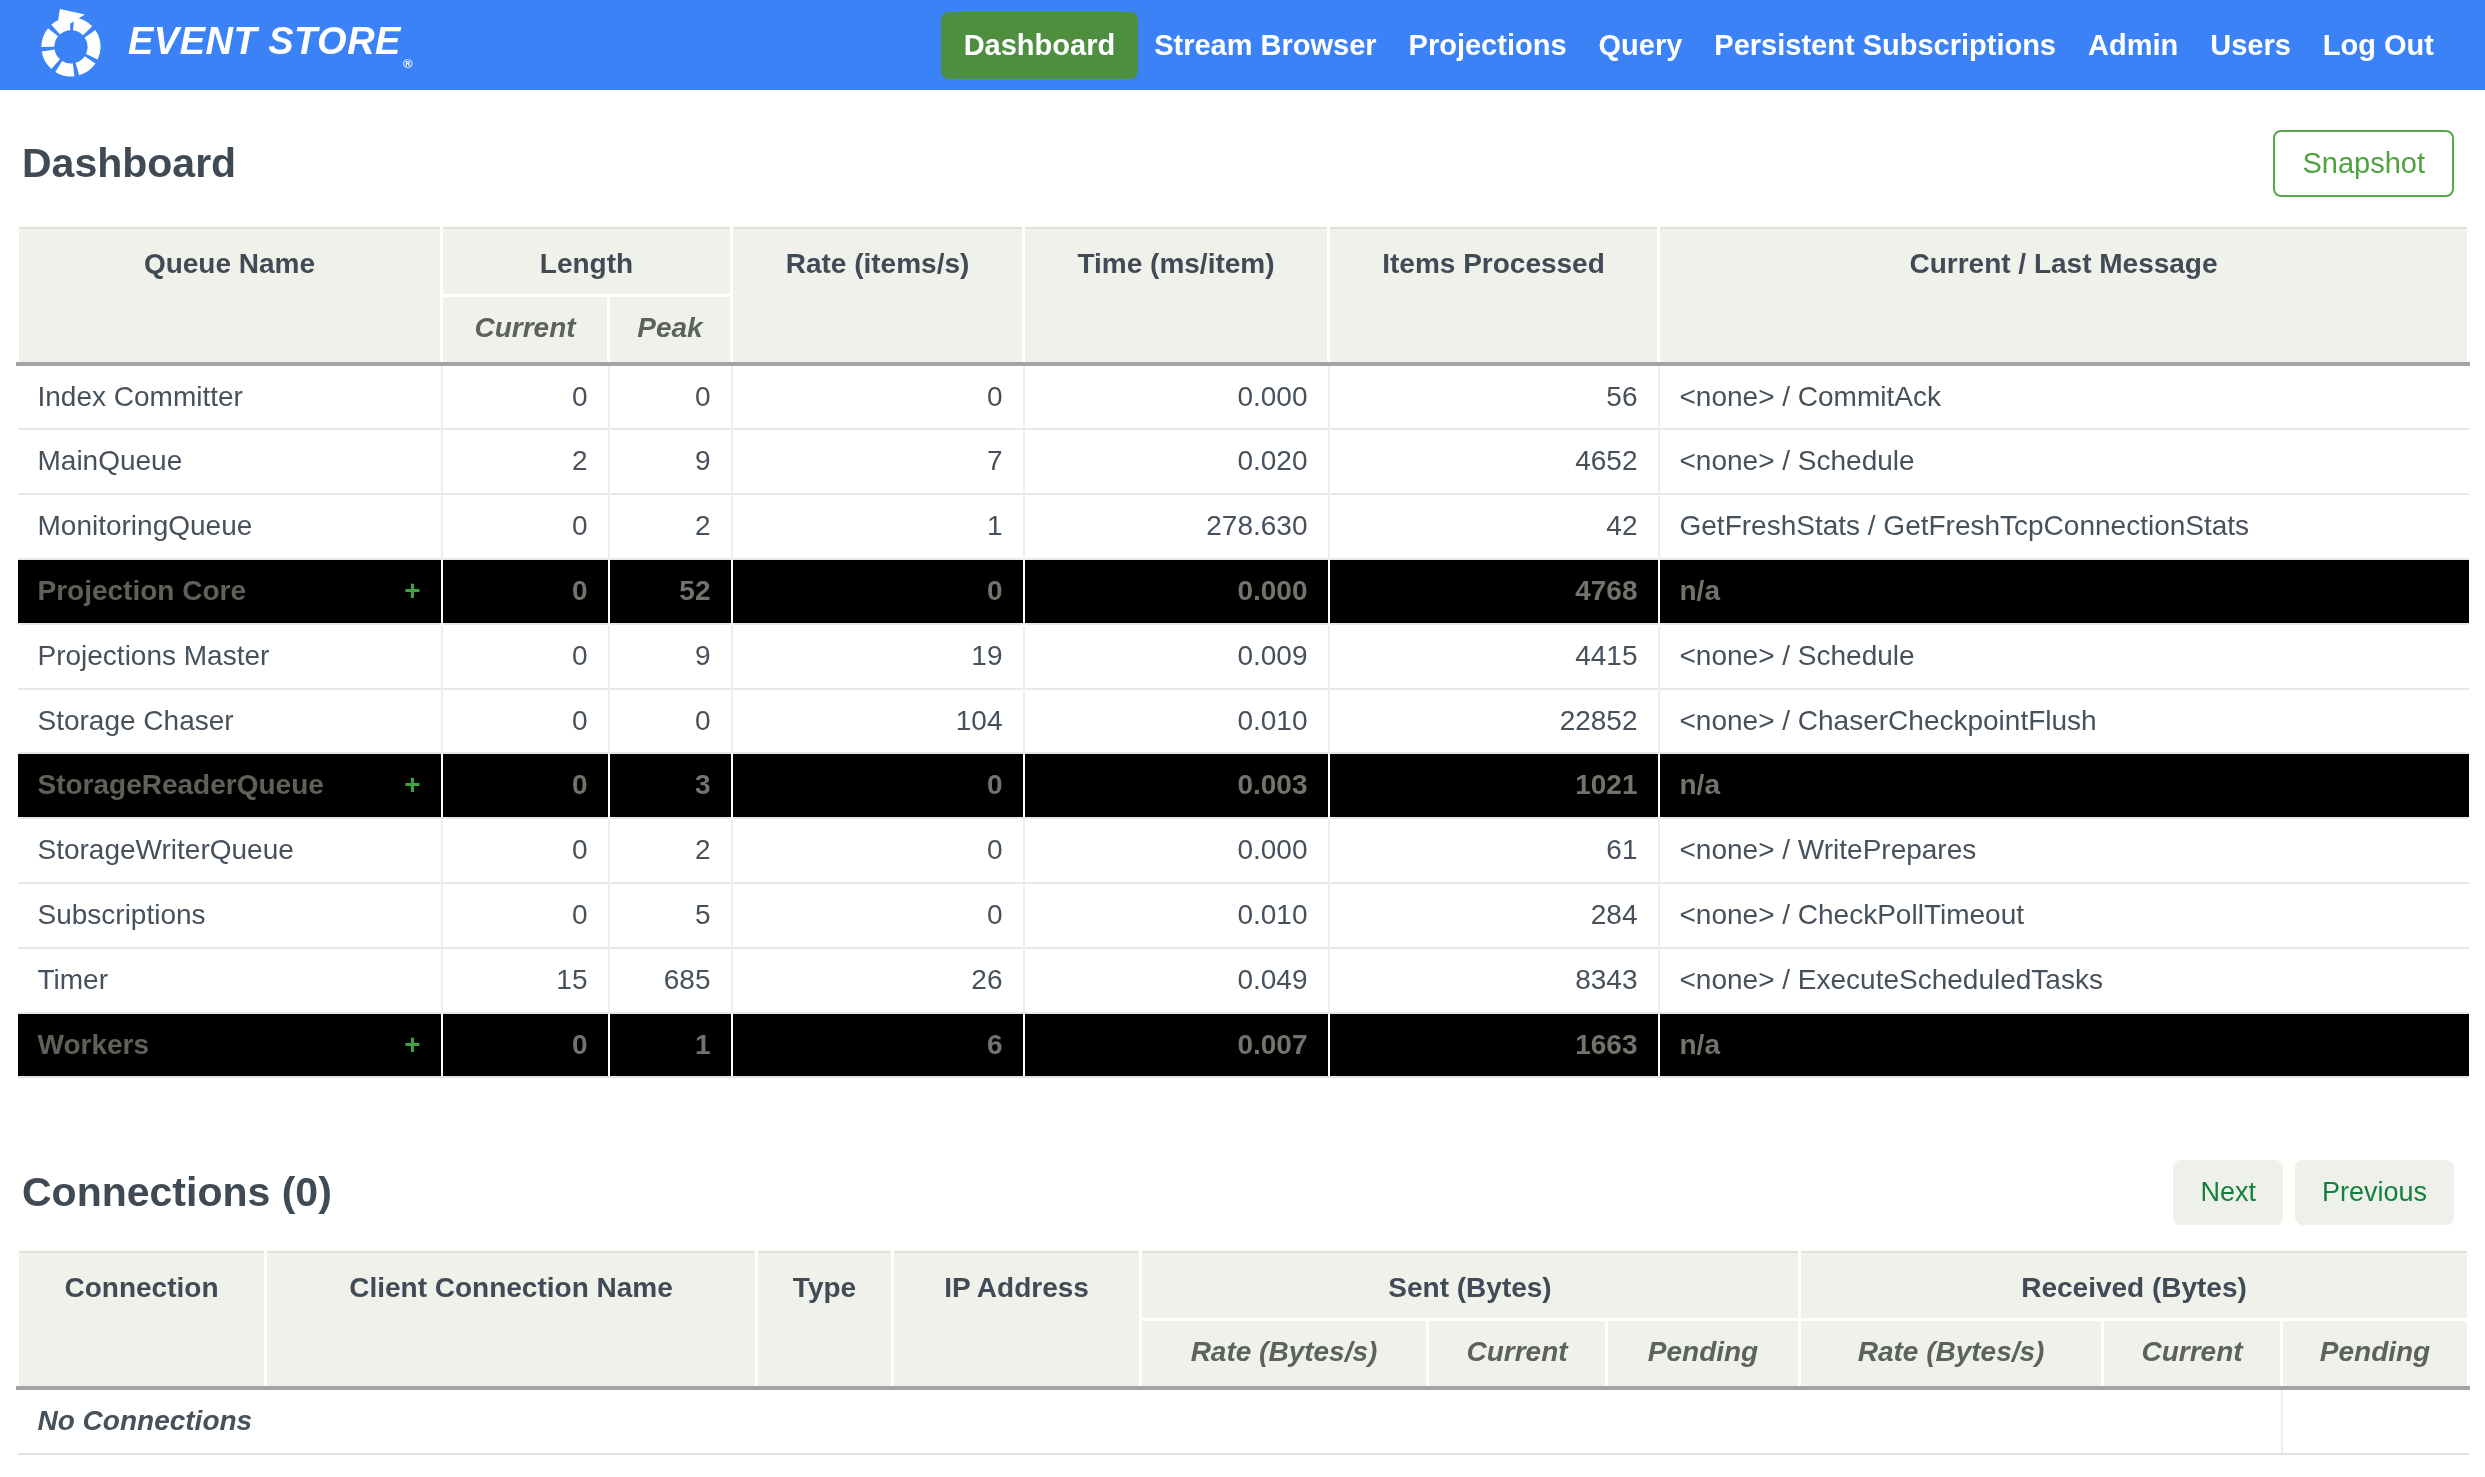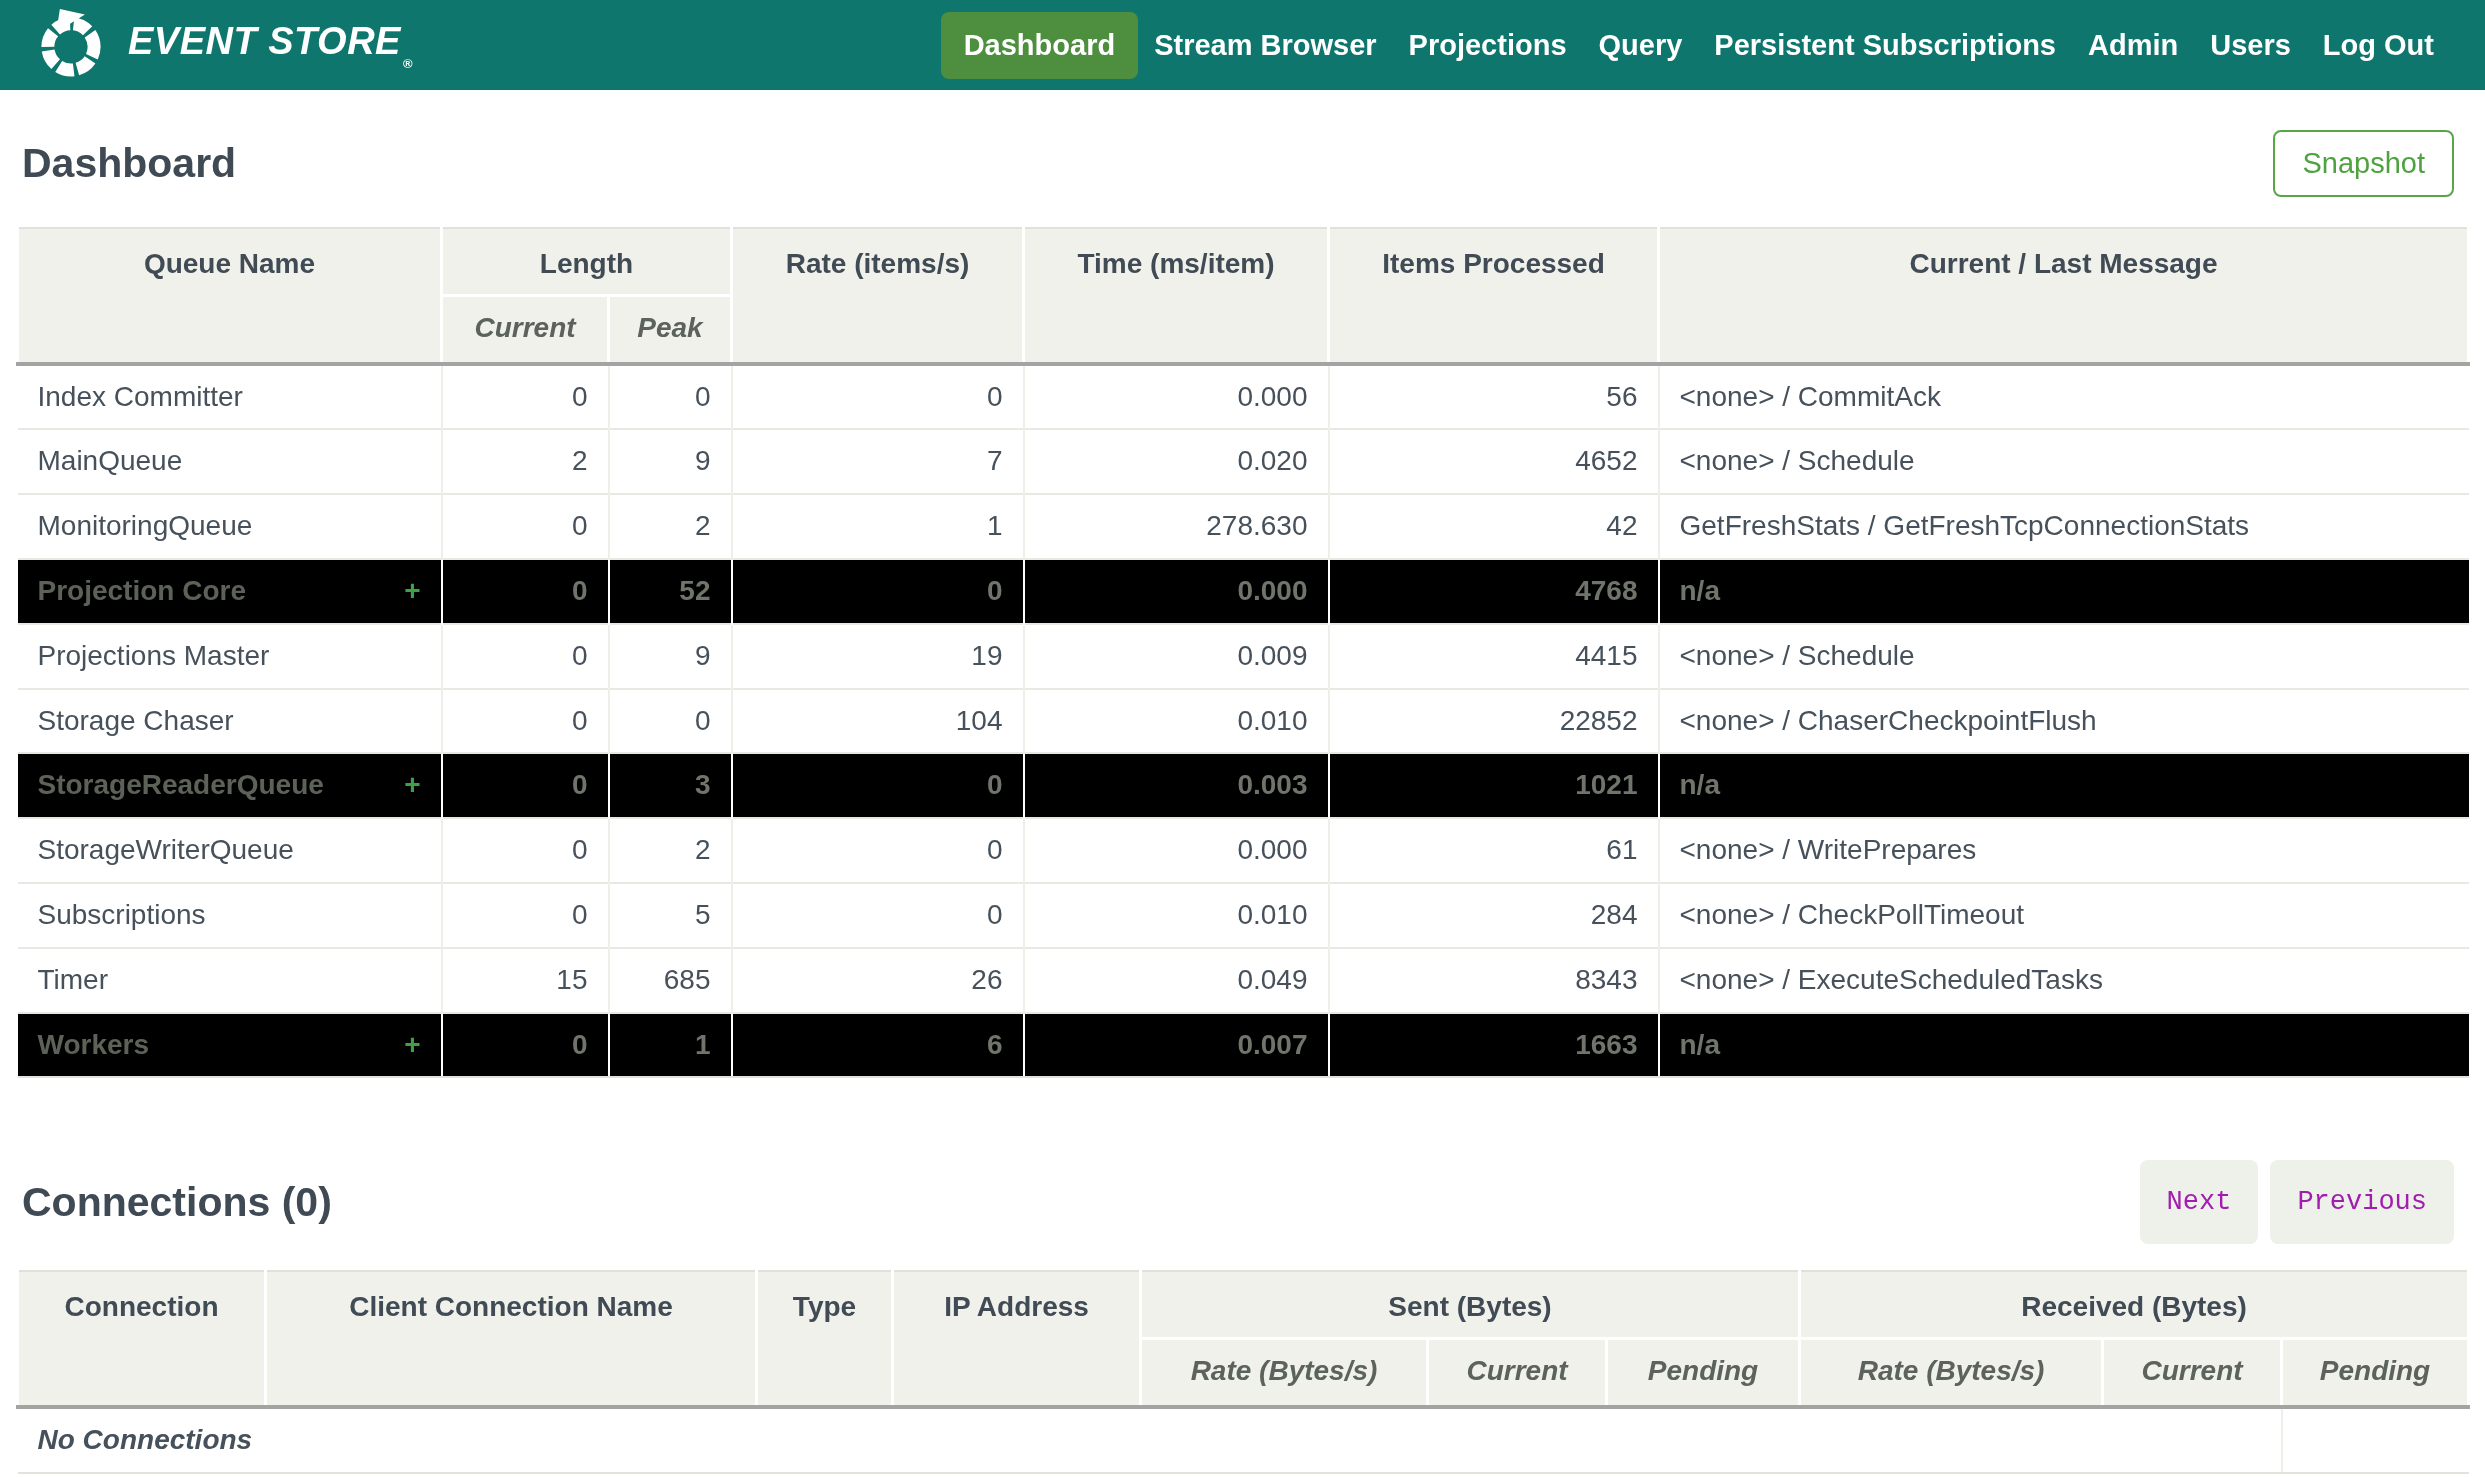--- a/index.html
+++ b/index.html
@@ -5,21 +5,21 @@
   * { box-sizing: border-box; }
   html, body { margin: 0; padding: 0; background: #ffffff; }
   body {
     font-family: "Liberation Sans", "DejaVu Sans", sans-serif;
     width: 2486px;
   }
   .screen { width: 2486px; height: 1478px; overflow: hidden; background: #fff; }
 
   
   .navbar {
-    height: 90px; background: #0f766e;
+    height: 90px; background: #3b82f6;
     display: flex; align-items: center;
     padding: 0 36px 0 34px;
   }
   .brand { display: flex; align-items: center; gap: 20px; color: #fff; text-decoration: none; }
   .brand-text {
     font-style: italic; font-weight: bold; font-size: 38px; letter-spacing: 0.5px;
     color: #fff; white-space: nowrap;
   }
   .brand-reg { font-size: 13px; font-style: normal; vertical-align: -14px; margin-left: 2px; }
   .nav-items { margin-left: auto; display: flex; align-items: center; }
@@ -37,23 +37,23 @@
   }
   .page-title { font-size: 41px; font-weight: bold; color: #3f4a55; margin: 0; }
   .btn-snapshot {
     background: #fff; border: 2px solid #57a74a; color: #4ea23f;
     font-size: 29px; padding: 15px 27px; border-radius: 8px; cursor: pointer;
     font-family: inherit;
   }
   .heading-bar.connections { padding: 82px 32px 26px 22px; border-radius: 24px; }
   .pager { display: flex; gap: 12px; }
   .btn-pager {
-    background: #eef0ea; border: none; color: #a21caf;
-    font-size: 27px; padding: 27px 27px; border-radius: 8px;
-    font-family: Liberation Mono, monospace;
+    background: #eef0ea; border: none; color: #15803d;
+    font-size: 27px; padding: 17px 27px; border-radius: 8px;
+    font-family: Liberation Sans, sans-serif;
   }
 
   
   table.grid {
     border-collapse: collapse; table-layout: fixed;
     width: 2454px; margin: 0 16px;
     font-size: 28px; color: #47515b;
   }
   table.grid thead th {
     background: #f0f1eb; color: #414b55; font-weight: bold;

